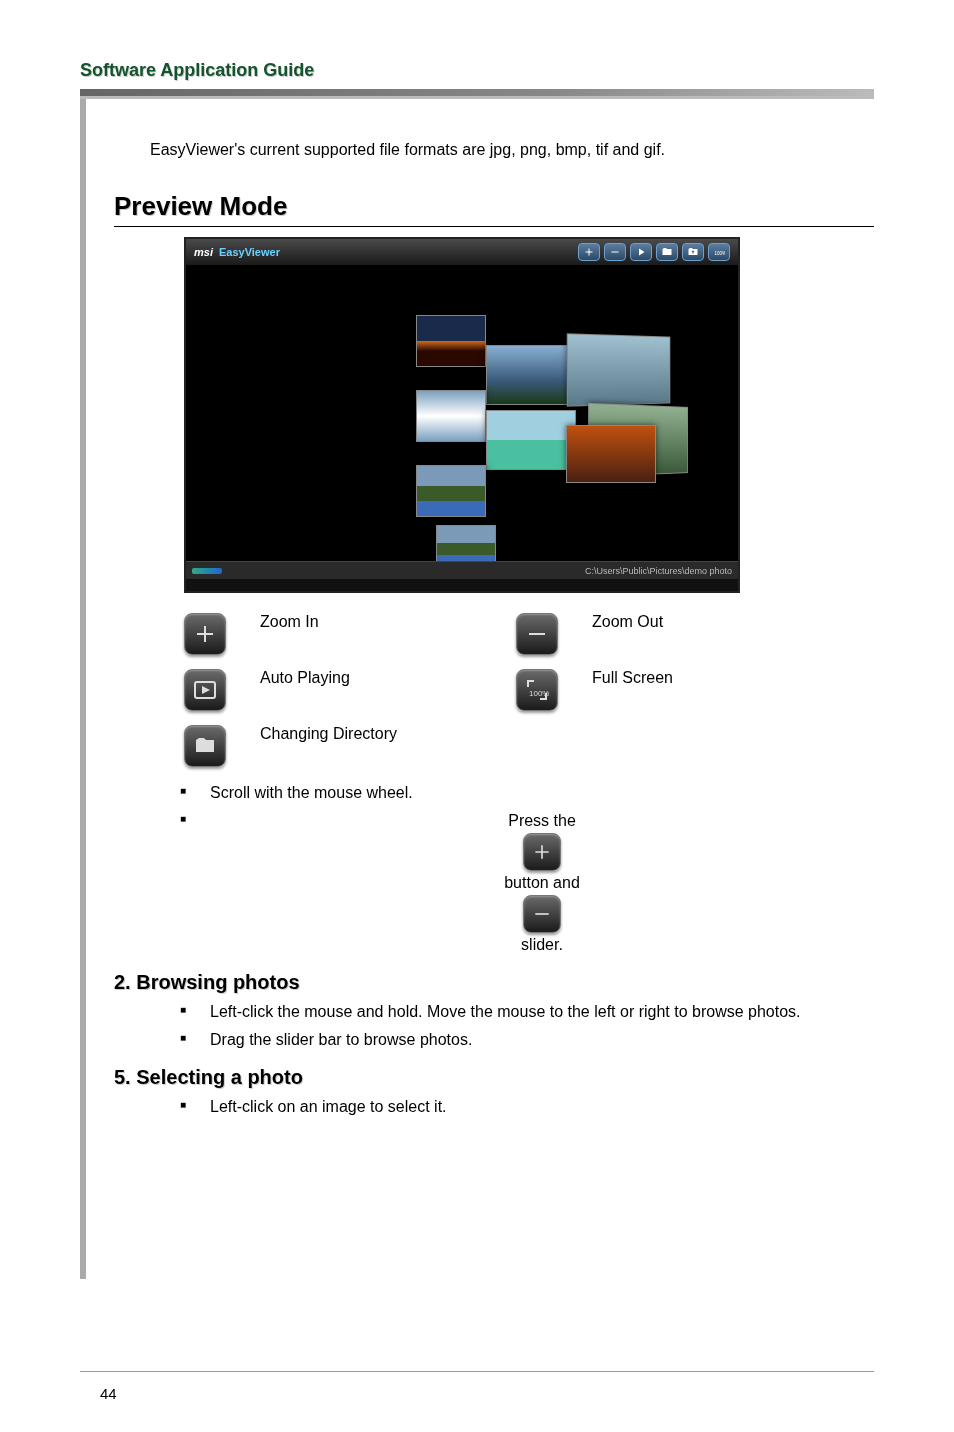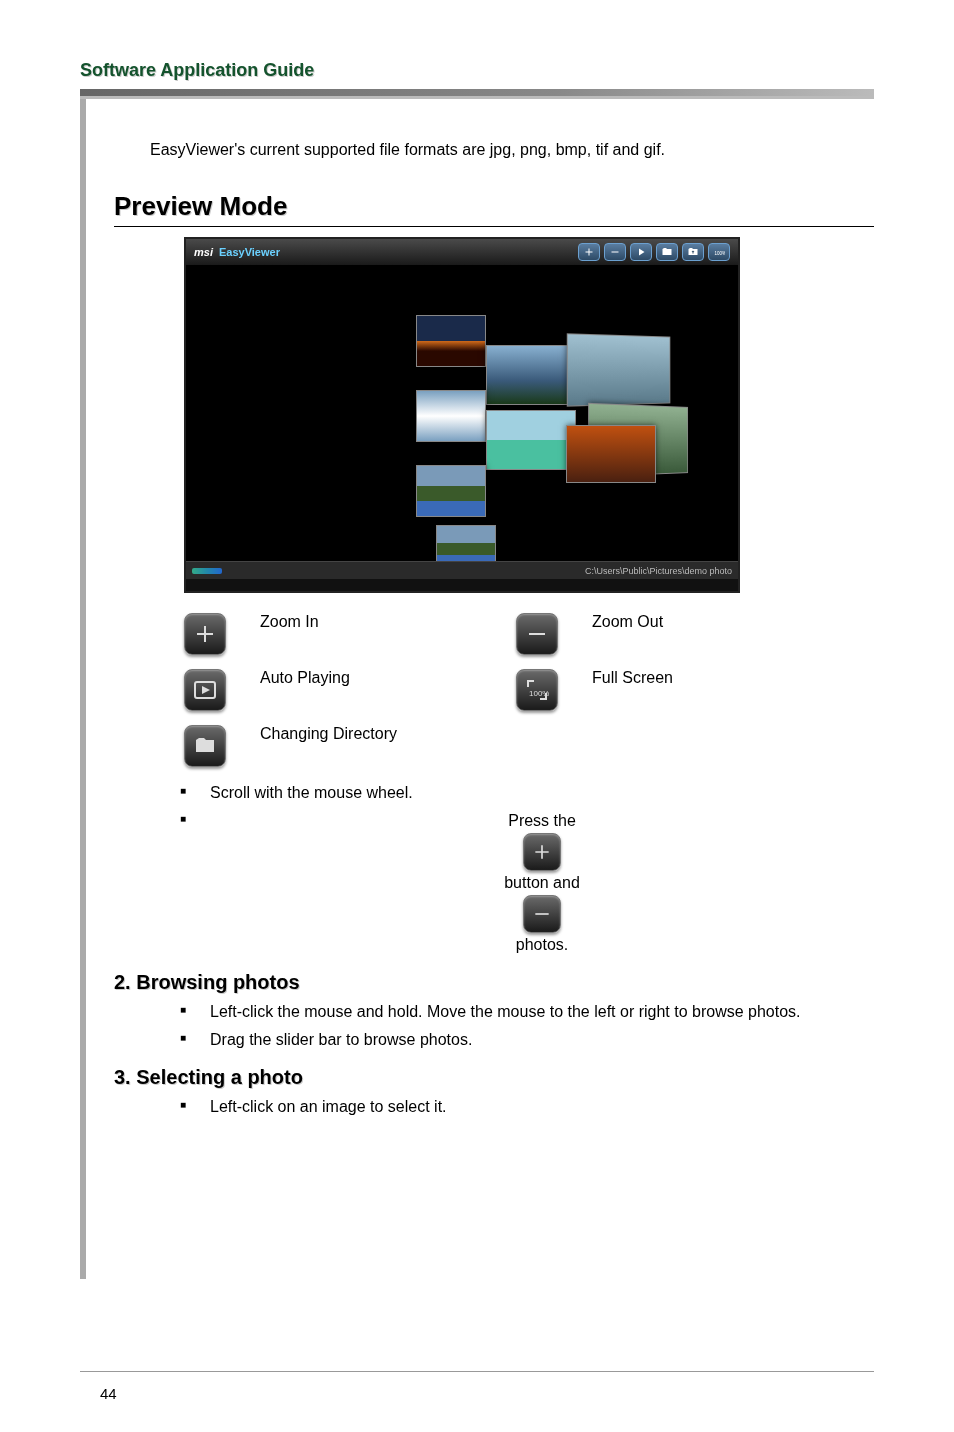--- a/index.html
+++ b/index.html
@@ -285,32 +285,32 @@
             <svg viewBox="0 0 24 24">
                 <path fill="#ddd" d="M11 4h2v16h-2zM4 11h16v2H4z"></path>
               </svg>
           </span>
           <span> button and </span>
           <span class="inline-icon">
             <svg viewBox="0 0 24 24">
                 <path fill="#ddd" d="M4 11h16v2H4z"></path>
               </svg>
           </span>
-          <span> photos.</span>
+          <span> slider.</span>
         </span>
       </li>
     </ul>
 
     <div class="instr-heading">2. Browsing photos</div>
     <ul class="bullets">
       <li>Left-click the mouse and hold. Move the mouse to the left or right to browse photos.</li>
       <li>Drag the slider bar to browse photos.</li>
     </ul>
 
-    <div class="instr-heading">3. Selecting a photo</div>
+    <div class="instr-heading">5. Selecting a photo</div>
     <ul class="bullets">
       <li>Left-click on an image to select it.</li>
     </ul>
 
   </div>
 
   <div class="footer-line"></div>
   <div class="page-number">44</div>
 </div>
 

